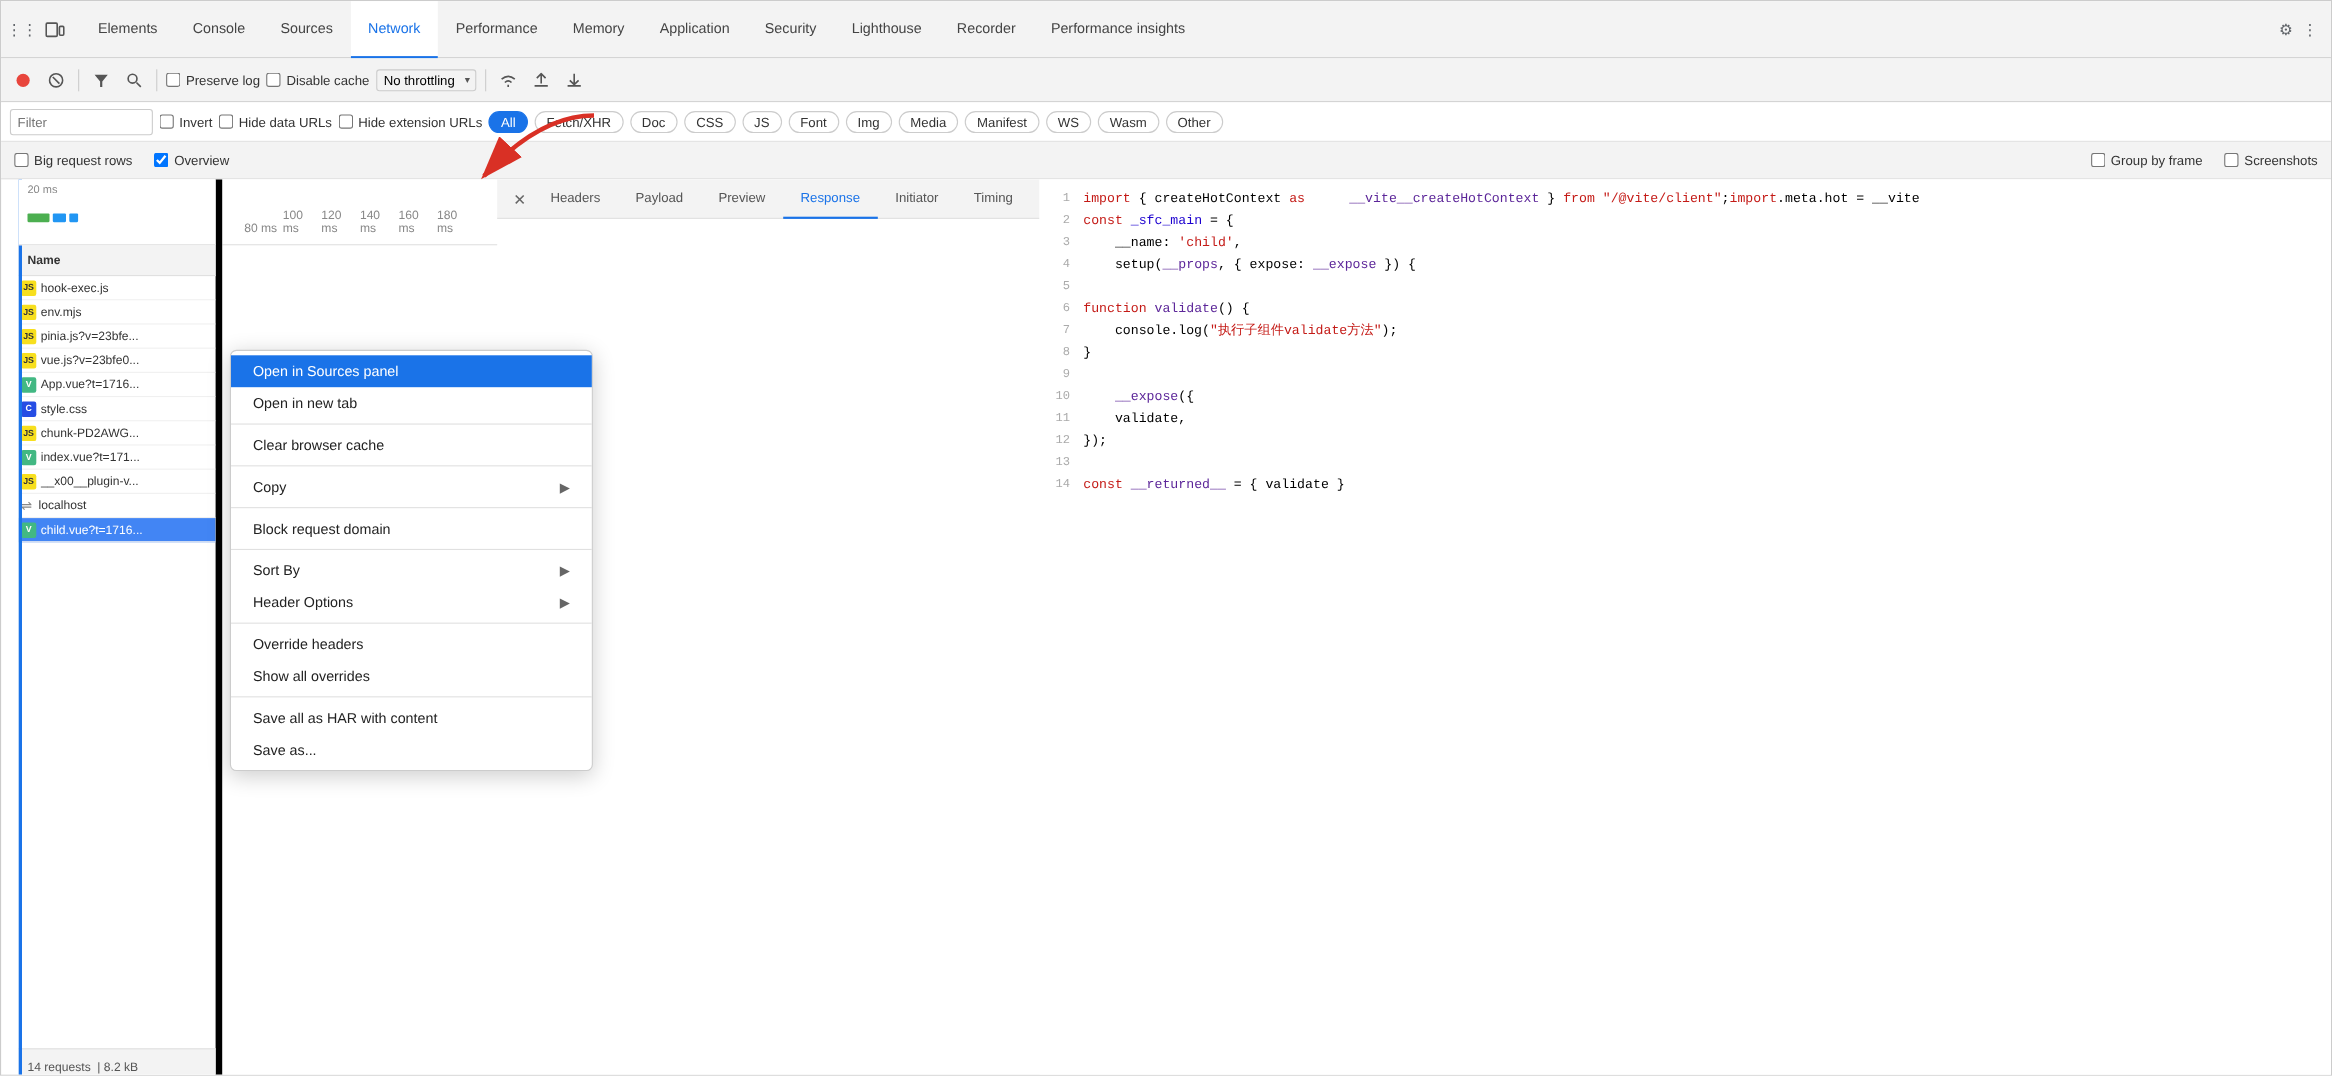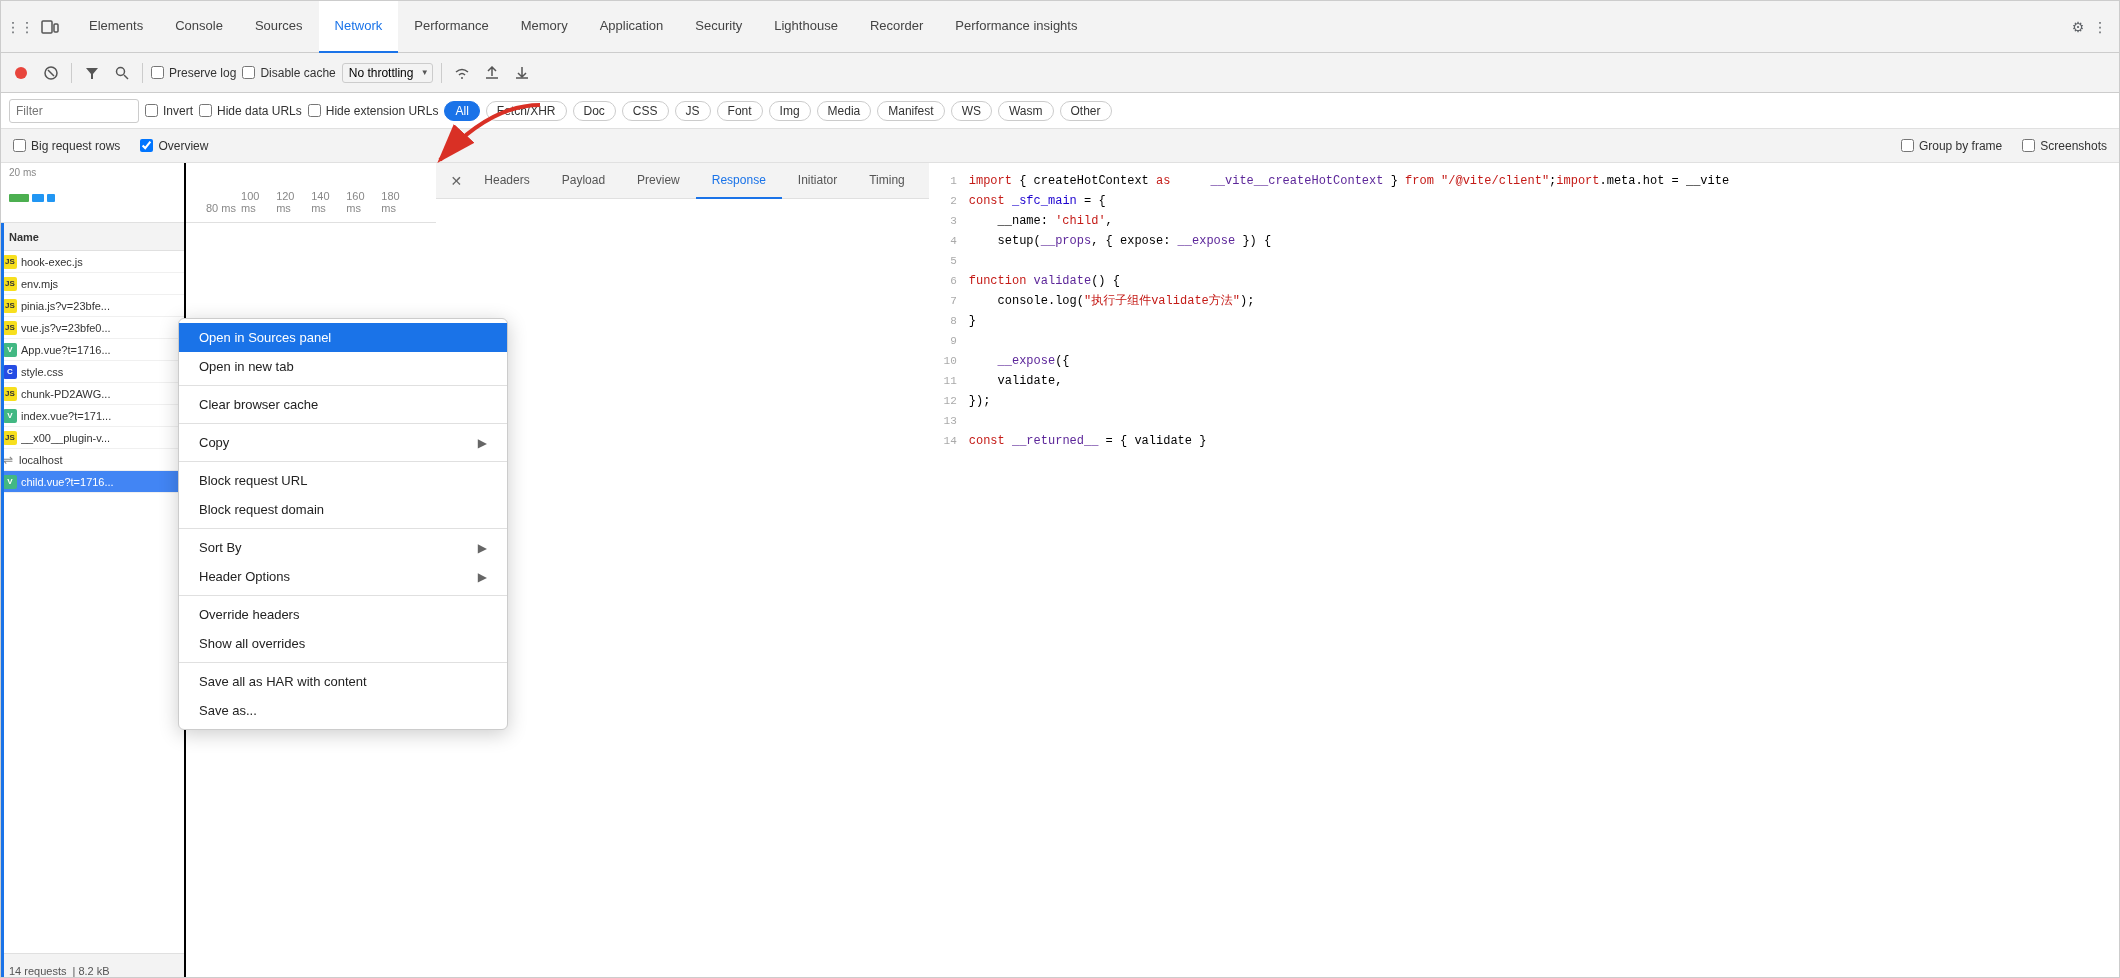--- a/index.html
+++ b/index.html
@@ -181,26 +181,27 @@
     }
     .options-right {
       margin-left: auto;
       display: flex;
       gap: 20px;
     }
 
     
     .left-panel {
       width: 185px;
-      border-right: 2px solid #000000;
+      border-right: 6px solid #000000;
       display: flex;
       flex-direction: column;
       background: #fff;
       flex-shrink: 0;
       position: relative;
+      margin-left: 16px;
     }
 
     
     .timeline-area {
       height: 60px;
       border-bottom: 1px solid #e0e0e0;
       background: #fff;
       position: relative;
       overflow: hidden;
       padding: 0 0 0 0;
@@ -392,21 +393,21 @@
       overflow: visible;
     }
     .kw { color: #c41a16; }
     .fn { color: #5c2699; }
     .str { color: #c41a16; }
     .var-name { color: #1c00cf; }
 
     
     .context-menu {
       position: absolute;
-      left: 177px;
+      left: 192px;
       top: 155px;
       width: 330px;
       background: #fff;
       border: 1px solid #ccc;
       border-radius: 6px;
       box-shadow: 0 4px 20px rgba(0,0,0,0.2);
       z-index: 100;
       padding: 4px 0;
     }
     .menu-item {
@@ -715,23 +716,20 @@
         <div class="menu-item">
           <span>Clear browser cache</span>
         </div>
         <div class="menu-separator"></div>
         <div class="menu-item">
           <span>Copy</span>
           <span class="menu-arrow">▶</span>
         </div>
         <div class="menu-separator"></div>
         <div class="menu-item">
-          <span>Block request URL</span>
-        </div>
-        <div class="menu-item">
           <span>Block request domain</span>
         </div>
         <div class="menu-separator"></div>
         <div class="menu-item">
           <span>Sort By</span>
           <span class="menu-arrow">▶</span>
         </div>
         <div class="menu-item">
           <span>Header Options</span>
           <span class="menu-arrow">▶</span>

